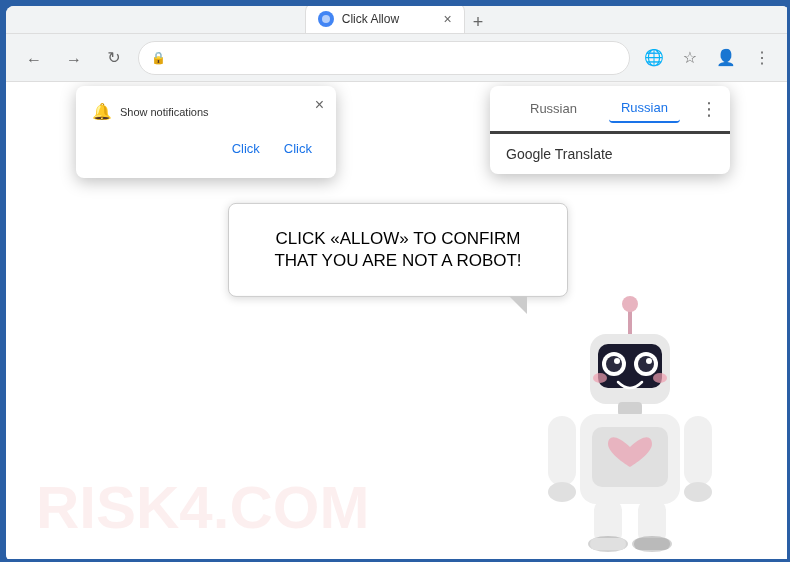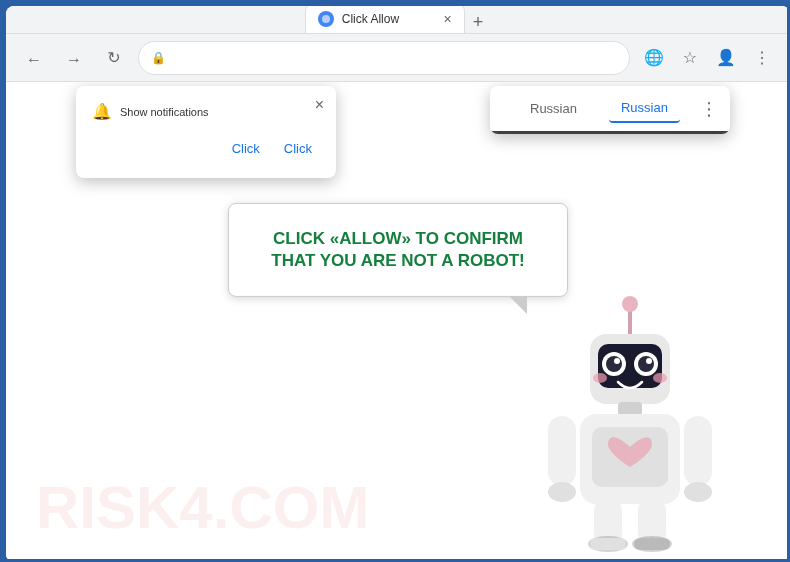--- a/index.html
+++ b/index.html
@@ -219,22 +219,22 @@
       content: '';
       position: absolute;
       bottom: -16px;
       right: 41px;
       border-width: 16px 0 0 16px;
       border-style: solid;
       border-color: #fff transparent transparent transparent;
     }
     .message-title {
       font-size: 17px;
-      font-weight: 700;
-      color: #15803d;
+      font-weight: 400;
+      color: #000000;
       line-height: 1.3;
     }
 
     
     .robot-container {
       position: absolute;
       bottom: 0;
       right: 60px;
       width: 200px;
       height: 280px;
@@ -420,20 +420,23 @@
       </div>
     </div>
 
     <div class="translate-popup">
       <div class="translate-tabs">
         <div class="translate-tab">Russian</div>
         <div class="translate-tab active">Russian</div>
         <span class="translate-more">⋮</span>
         <button class="translate-close-btn">×</button>
       </div>
+      <div class="translate-body">
+        <div class="translate-service">Google Translate</div>
+      </div>
     </div>
 
     <div class="page-message">
       <div class="page-message-inner">
         <div class="message-title">CLICK «ALLOW» TO CONFIRM THAT YOU ARE NOT A ROBOT!</div>
       </div>
     </div>
 
     <div class="robot-container">
       <svg class="robot-svg" viewBox="0 0 200 280" xmlns="http://www.w3.org/2000/svg">

